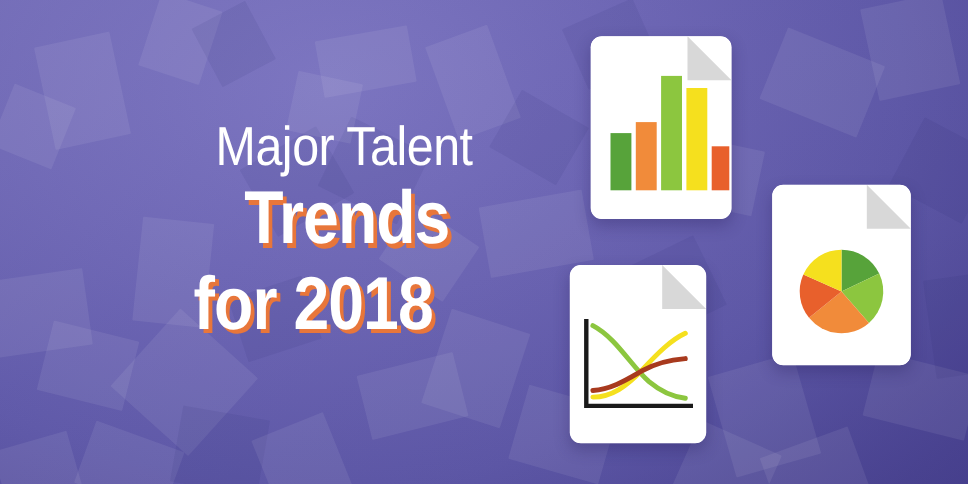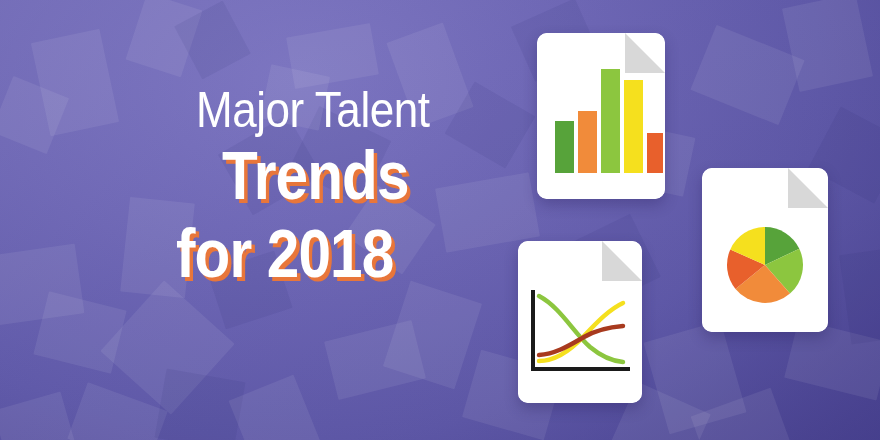--- a/index.html
+++ b/index.html
@@ -37,21 +37,21 @@
     background: rgba(255,255,255,0.075);
     border-radius: 1px;
   }
   .conf.dark {
     background: rgba(40,32,100,0.085);
   }
   
   .headline {
     position: absolute;
     left: 196px;
-    top: 84px;
+    top: 107px;
     width: 300px;
     z-index: 6;
     user-select: none;
   }
   .line1 {
     font-size: 50px;
     line-height: 52px;
     font-weight: 400;
     color: #ffffff;
     letter-spacing: -0.5px;

